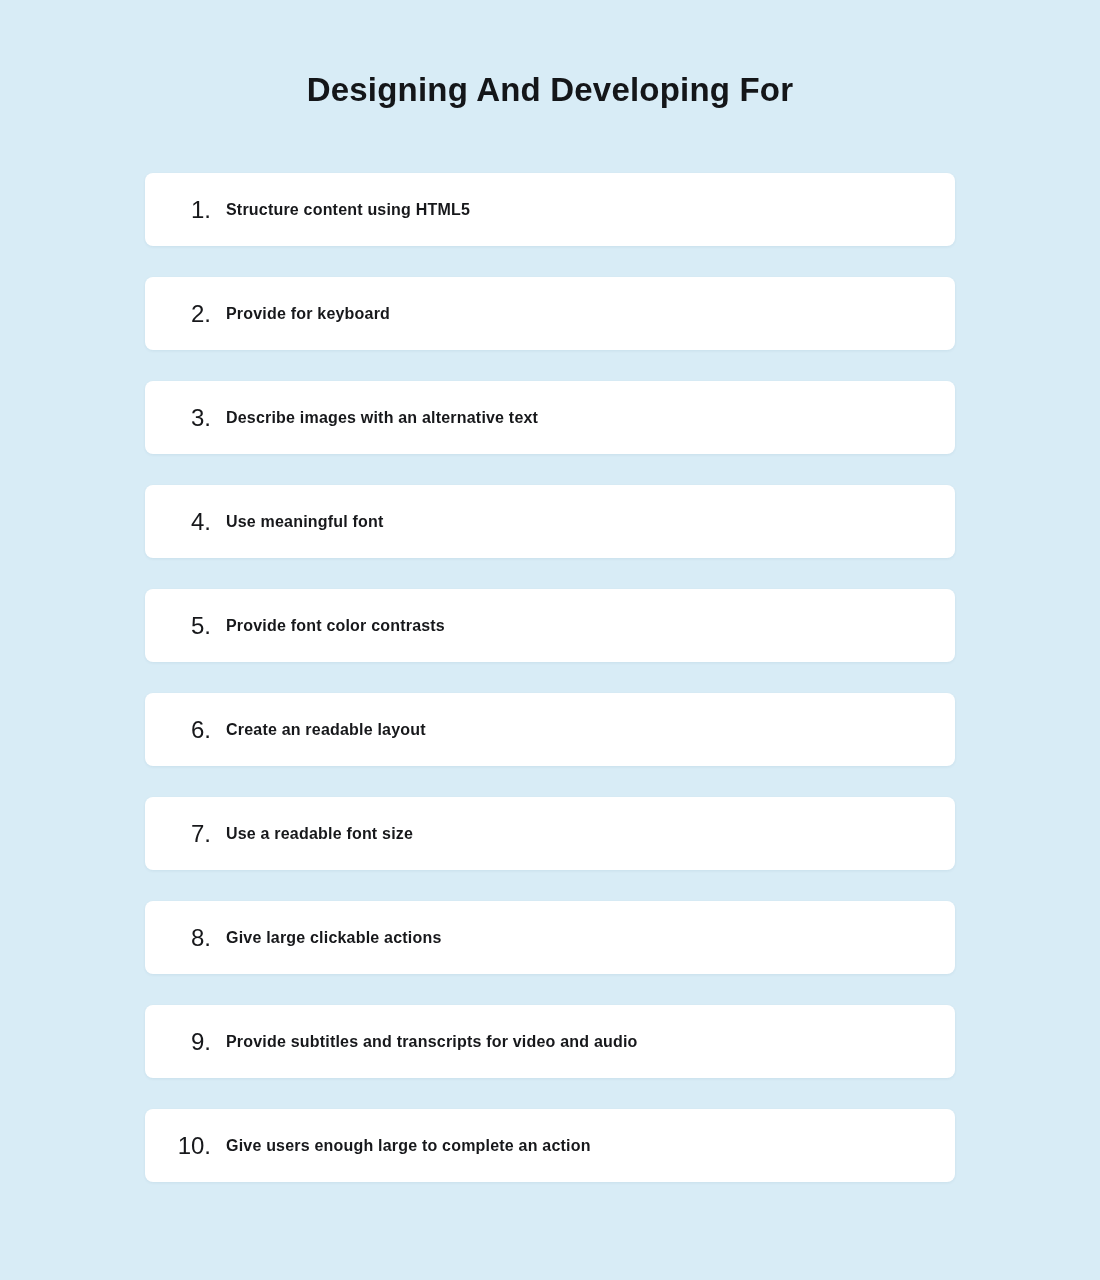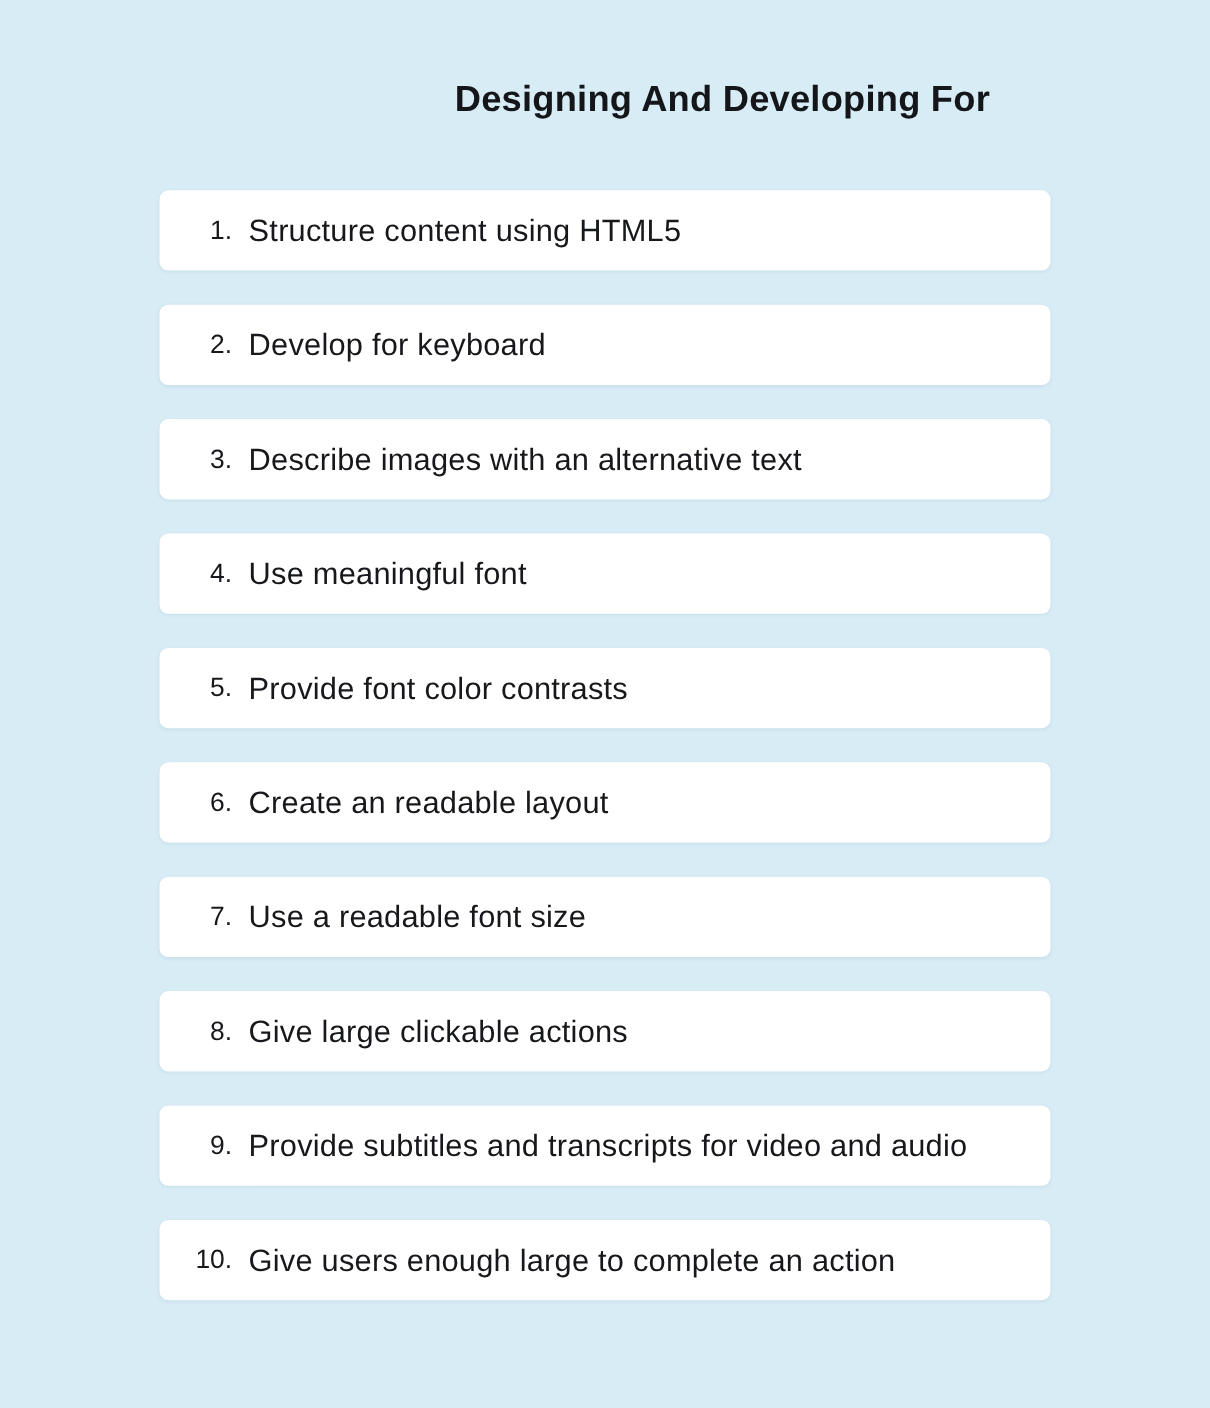--- a/index.html
+++ b/index.html
@@ -16,21 +16,21 @@
   }
   .page {
     width: 1100px;
     height: 1280px;
     box-sizing: border-box;
     padding-top: 70px;
   }
   .title {
     width: 700px;
     margin: 0 auto;
-    text-align: right;
+    text-align: center;
     font-size: 33px;
     line-height: 40px;
     font-weight: 700;
     color: #141619;
     letter-spacing: 0.2px;
   }
   .list {
     margin-top: 63px;
     display: flex;
     flex-direction: column;
@@ -52,22 +52,22 @@
   .card .num {
     min-width: 36px;
     text-align: right;
     font-size: 24px;
     font-weight: 500;
     color: #17181b;
     flex-shrink: 0;
   }
   .card .label {
     margin-left: 15px;
-    font-size: 28px;
-    font-weight: 400;
+    font-size: 16px;
+    font-weight: 700;
     color: #17181b;
     letter-spacing: 0.2px;
     white-space: nowrap;
   }
 </style>
 </head>
 <body>
 
 <div class="page">
   <h1 class="title">
@@ -75,21 +75,21 @@
   </h1>
 
   <div class="list" id="list">
   <div class="card">
     <span class="num">1.</span>
     <span class="label">Structure content using HTML5</span>
   </div>
 
   <div class="card">
     <span class="num">2.</span>
-    <span class="label">Develop for keyboard</span>
+    <span class="label">Provide for keyboard</span>
   </div>
 
   <div class="card">
     <span class="num">3.</span>
     <span class="label">Describe images with an alternative text</span>
   </div>
 
   <div class="card">
     <span class="num">4.</span>
     <span class="label">Use meaningful font</span>

